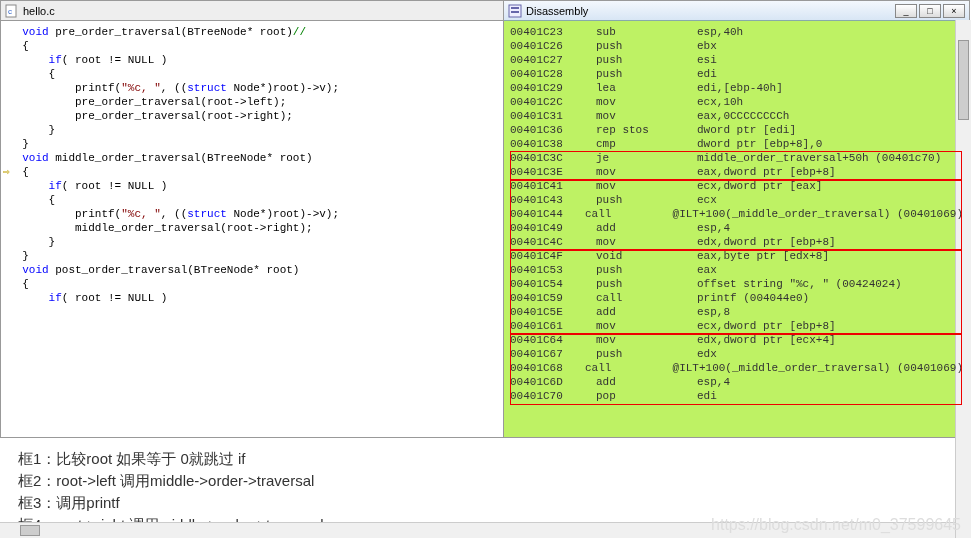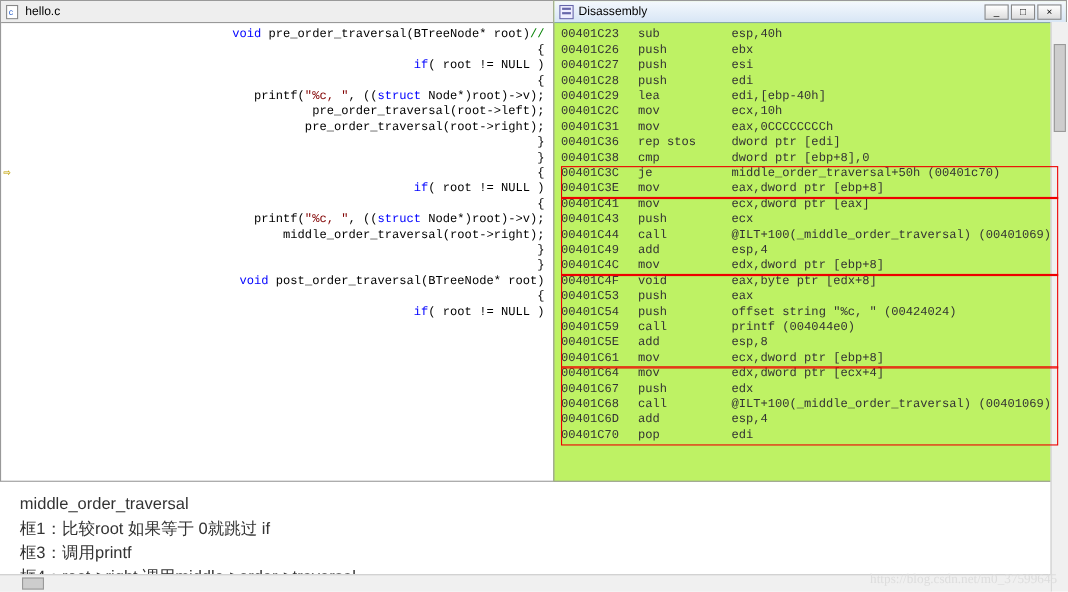--- a/index.html
+++ b/index.html
@@ -3,39 +3,39 @@
 <meta charset="utf-8">
 <style>
 * { box-sizing: border-box; margin: 0; padding: 0; }
 body { font-family: "Courier New", monospace; font-size: 11px; background: #fff; width: 971px; height: 538px; position: relative; }
 .top { display: flex; height: 438px; }
 .left-pane { width: 504px; border: 1px solid #999; display: flex; flex-direction: column; background: #fff; }
 .right-pane { width: 467px; border: 1px solid #999; display: flex; flex-direction: column; background: #bef264; margin-left: -1px; }
 .tab-bar { background: #eee; border-bottom: 1px solid #999; height: 20px; display: flex; align-items: center; padding: 0 4px; font-family: Tahoma, sans-serif; font-size: 11px; }
 .tab-bar .icon { width: 14px; height: 14px; display: inline-block; margin-right: 4px; }
 .code-area { flex: 1; padding: 4px 8px; overflow: auto; line-height: 14px; position: relative; }
-.code-line { white-space: pre; text-align: right; }
+.code-line { white-space: pre; }
 .kw-blue { color: #0000ff; }
 .kw-green { color: #008000; }
 .txt-red { color: #800000; }
 .gutter { position: absolute; left: 2px; }
 .arrow { color: #c0a000; font-weight: bold; }
 .disasm-area { flex: 1; padding: 4px 6px; overflow: hidden; line-height: 14px; font-family: "Courier New", monospace; font-size: 11px; color: #333; position: relative; }
-.asm-line { white-space: pre; display: flex; }
+.asm-line { white-space: pre; display: flex; gap: 16px; }
 .asm-addr { width: 70px; display: inline-block; }
 .asm-op { width: 85px; display: inline-block; }
 .asm-args { display: inline-block; }
 .redbox { border: 1px solid #e00; position: absolute; }
 .win-controls { margin-left: auto; display: flex; gap: 2px; }
 .win-btn { width: 22px; height: 14px; border: 1px solid #888; background: linear-gradient(#fff,#ddd); font-size: 9px; display: flex; align-items: center; justify-content: center; }
 .scrollbar-v { width: 16px; background: #f0f0f0; border-left: 1px solid #ccc; position: absolute; right: 0; top: 20px; bottom: 0; }
 .scrollbar-h { height: 16px; background: #f0f0f0; border-top: 1px solid #ccc; position: absolute; left: 0; right: 16px; bottom: 0; }
 .scroll-thumb { background: #cdcdcd; border: 1px solid #999; }
 .notes { padding: 10px 18px; font-family: "Microsoft YaHei", SimSun, sans-serif; font-size: 15px; line-height: 22px; color: #333; }
-.watermark { position: absolute; right: 10px; bottom: 4px; color: #ddd; font-family: Liberation Serif, serif; font-size: 12px; }
+.watermark { position: absolute; right: 10px; bottom: 4px; color: #ddd; font-family: Liberation Sans, sans-serif; font-size: 16px; }
 .title-bar-right { background: linear-gradient(#f4f8fd, #d8e6f5); border-bottom: 1px solid #8aa; }
 </style>
 </head>
 <body>
 
 <div class="top">
 
   <div class="left-pane">
     <div class="tab-bar">
       <span class="icon">
@@ -52,20 +52,21 @@
         <div class="code-line">  {</div>
         <div class="code-line"><span>      </span><span class="kw-blue">if</span><span>( root != NULL )</span></div>
         <div class="code-line">      {</div>
         <div class="code-line"><span>          printf(</span><span class="txt-red">"%c, "</span><span>, ((</span><span class="kw-blue">struct</span><span> Node*)root)-&gt;v);</span></div>
         <div class="code-line"></div>
         <div class="code-line">          pre_order_traversal(root-&gt;left);</div>
         <div class="code-line">          pre_order_traversal(root-&gt;right);</div>
         <div class="code-line">      }</div>
         <div class="code-line">  }</div>
         <div class="code-line"></div>
+        <div class="code-line"><span>  </span><span class="kw-blue">void</span><span> middle_order_traversal(BTreeNode* root)</span></div>
         <div class="code-line"><span class="gutter arrow">⇨</span>  {</div>
         <div class="code-line"><span>      </span><span class="kw-blue">if</span><span>( root != NULL )</span></div>
         <div class="code-line">      {</div>
         <div class="code-line"></div>
         <div class="code-line"><span>          printf(</span><span class="txt-red">"%c, "</span><span>, ((</span><span class="kw-blue">struct</span><span> Node*)root)-&gt;v);</span></div>
         <div class="code-line"></div>
         <div class="code-line">          middle_order_traversal(root-&gt;right);</div>
         <div class="code-line">      }</div>
         <div class="code-line">  }</div>
         <div class="code-line"></div>
@@ -131,19 +132,19 @@
         <div class="redbox" style="top: 228px; left: 6px; width: 452px; height: 86px;"></div>
         <div class="redbox" style="top: 312px; left: 6px; width: 452px; height: 72px;"></div>
       </div>
     <div class="scrollbar-h">
         <div class="scroll-thumb" style="position:absolute;left:20px;width:20px;top:2px;bottom:2px;"></div>
       </div>
   </div>
 </div>
 
 <div class="notes">
-  <div>middle_order_traversal</div>
   <div>框1：比较root 如果等于 0就跳过 if</div>
+  <div>框2：root-&gt;left 调用middle-&gt;order-&gt;traversal</div>
   <div>框3：调用printf</div>
   <div>框4：root-&gt;right 调用middle-&gt;order-&gt;traversal</div>
 </div>
 
 <div class="watermark">https://blog.csdn.net/m0_37599645</div>
 
 </body></html>

